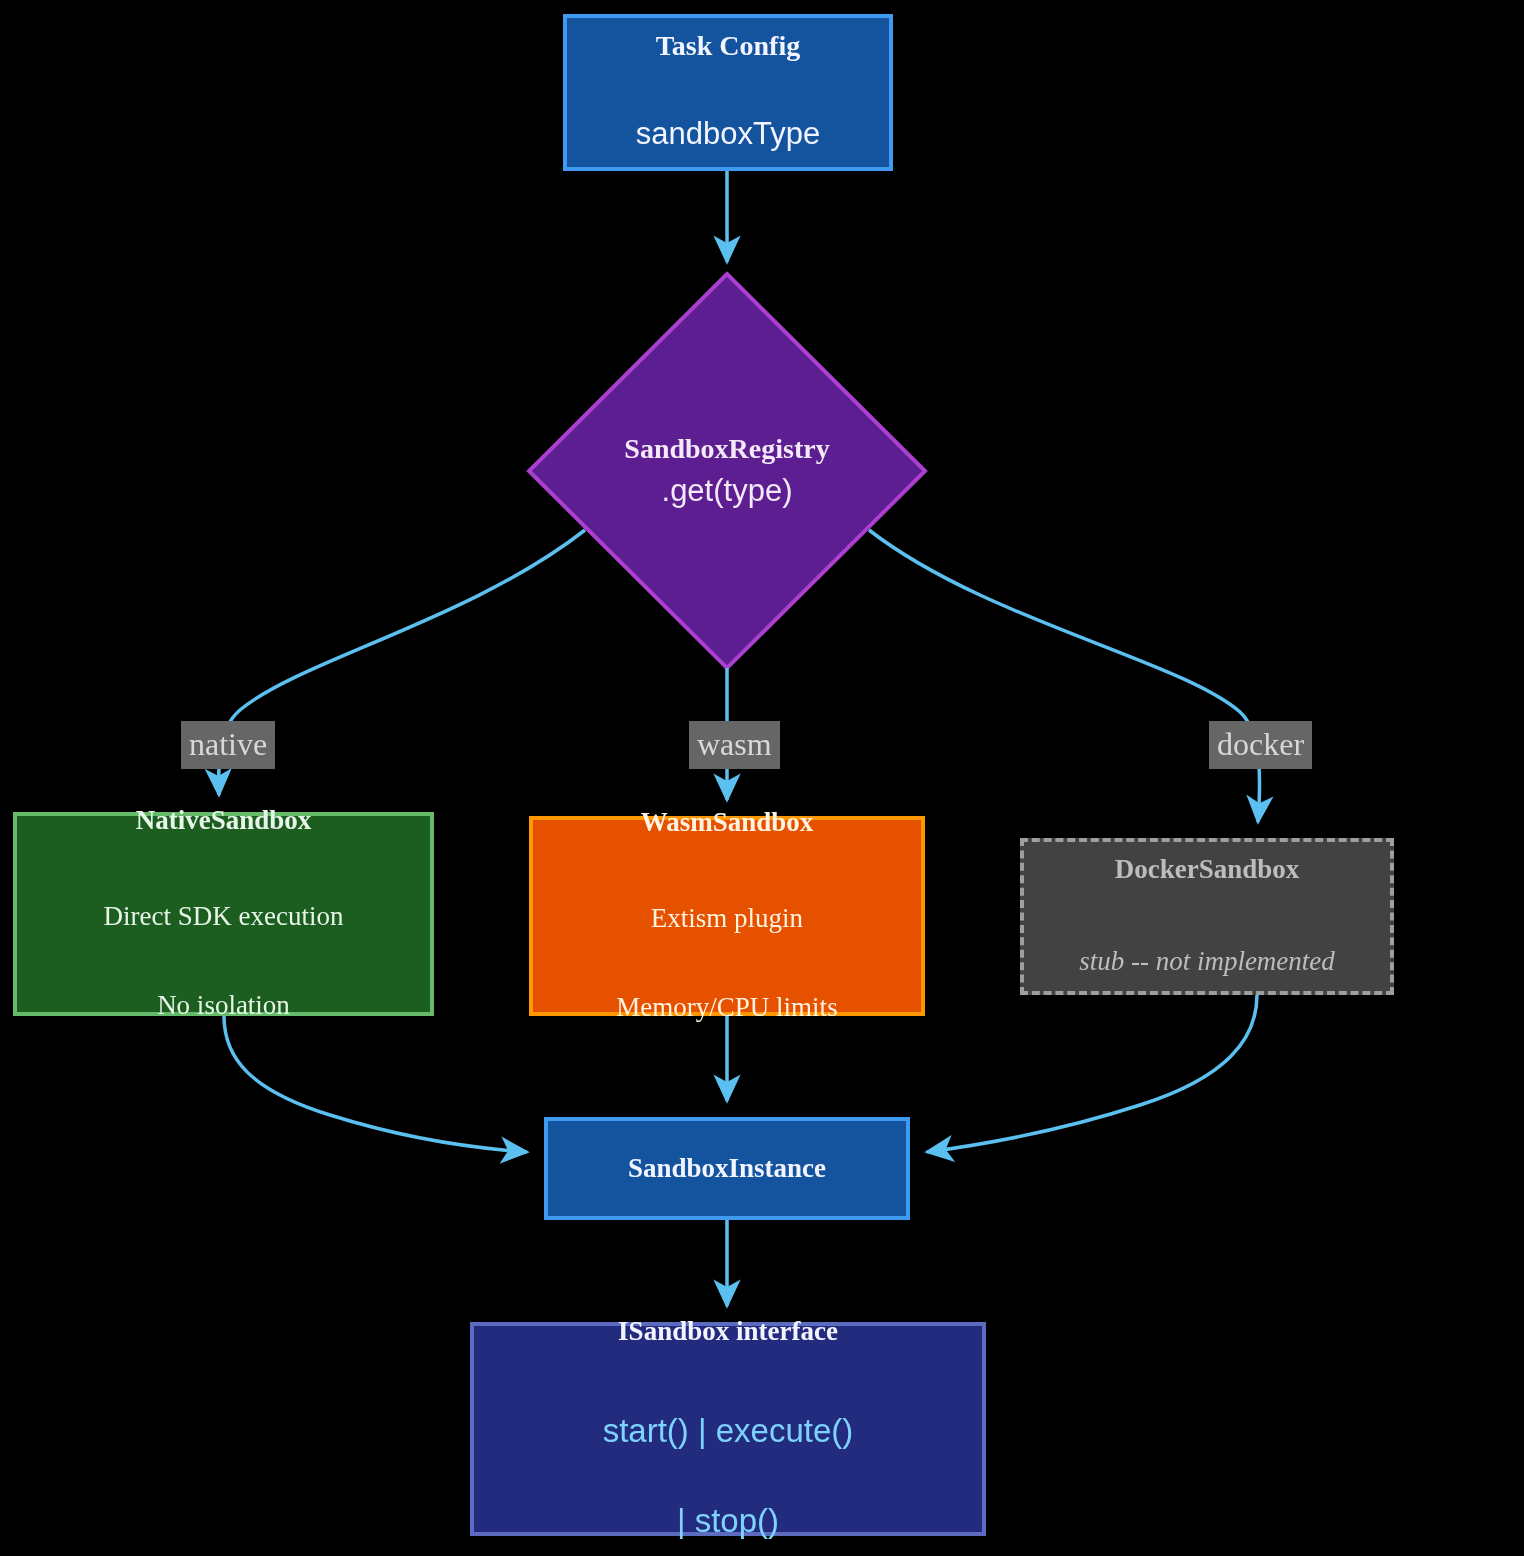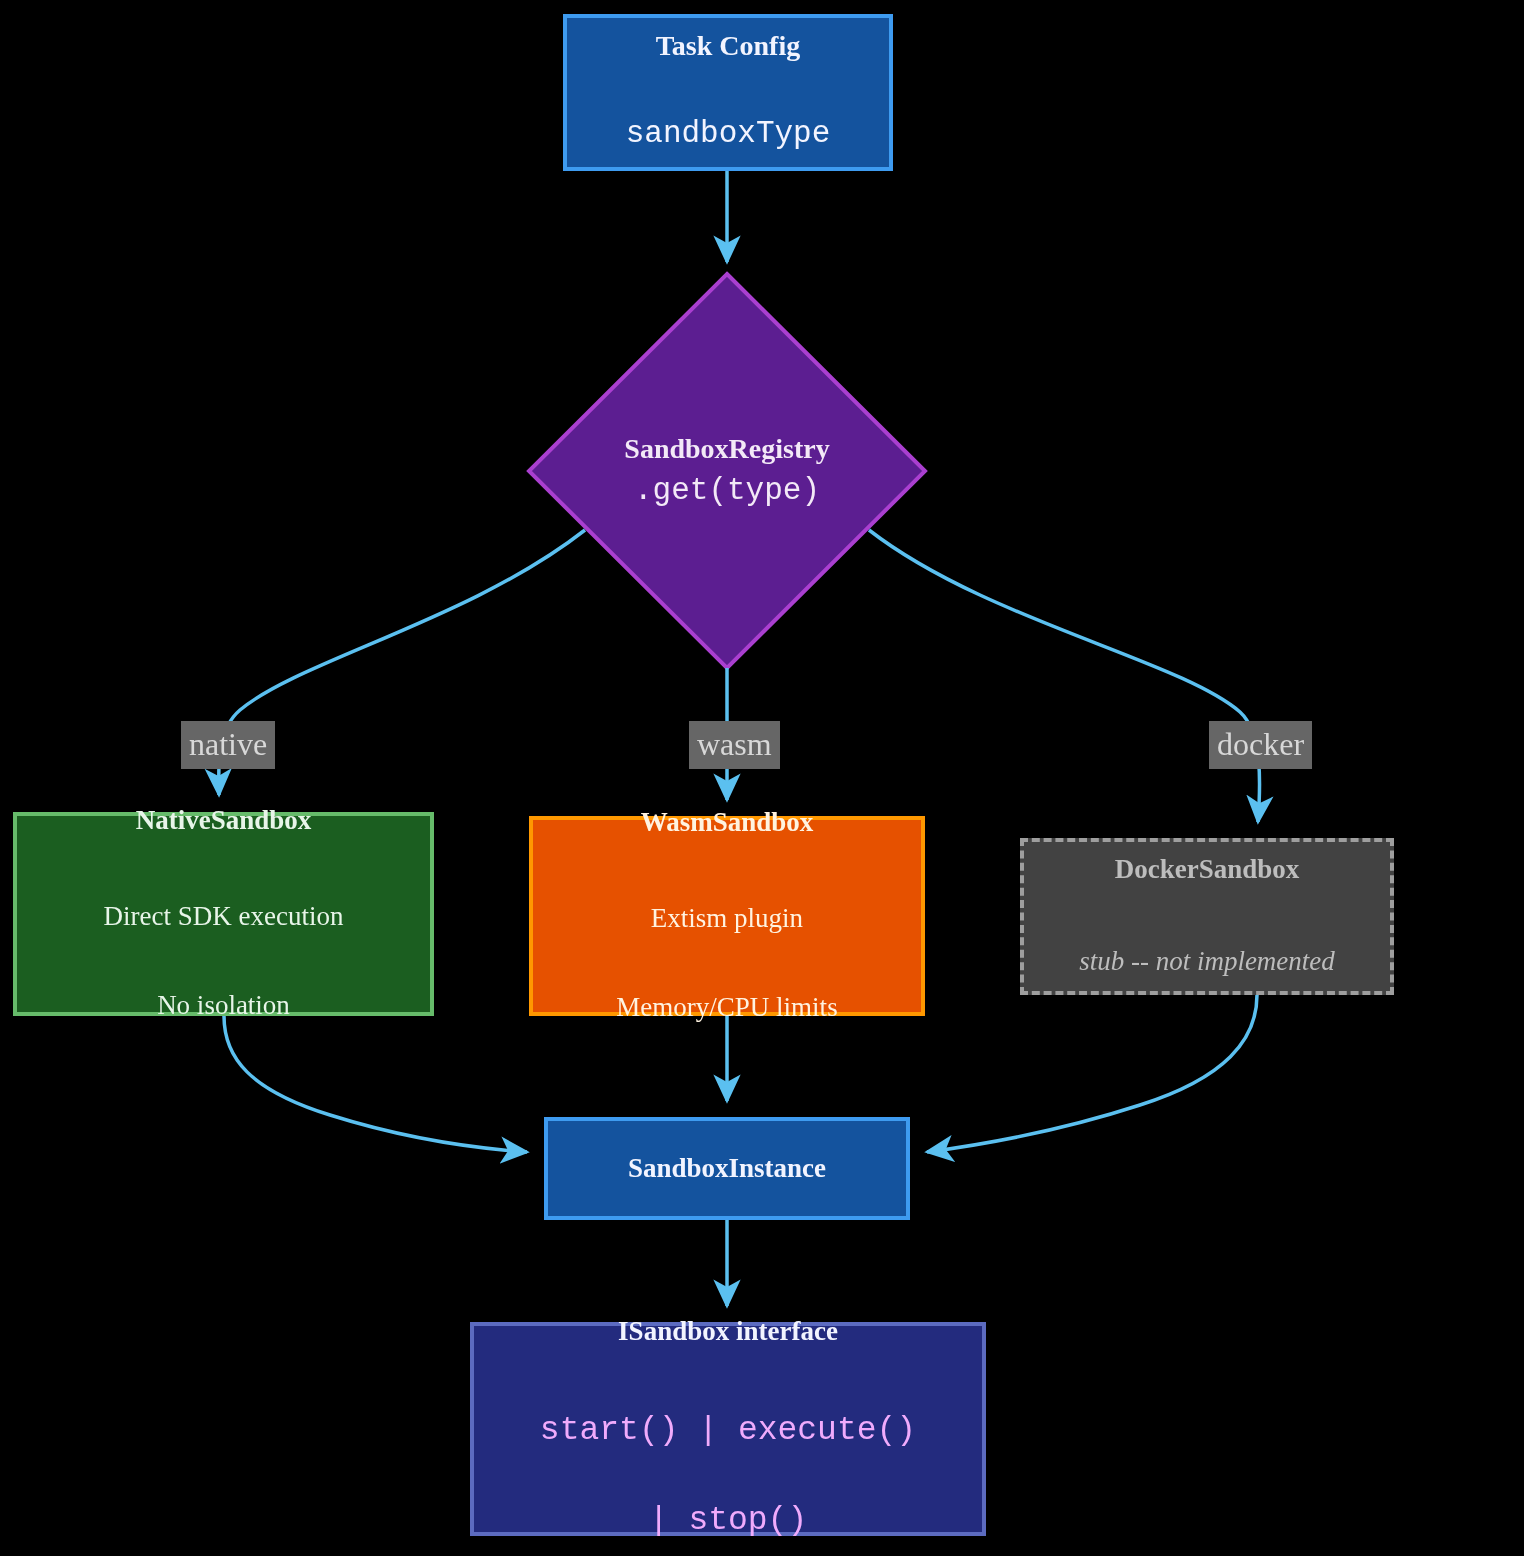--- a/index.html
+++ b/index.html
@@ -34,21 +34,21 @@
   .node .title {
     font-family: "Liberation Serif", serif;
     font-weight: bold;
     line-height: 1.15;
   }
   .node .sub {
     font-family: "Liberation Serif", serif;
     line-height: 1.3;
   }
   .node .mono {
-    font-family: Liberation Mono, monospace;
+    font-family: Liberation Sans, sans-serif;
     line-height: 1.3;
   }
 
   
   #node-task-config {
     left: 563px; top: 14px; width: 330px; height: 157px;
     background: #14539e;
     border: 4px solid #3e9bf0;
   }
   #node-task-config .title { font-size: 28px; color: #f2f4ff; margin-bottom: 5px; }
@@ -104,21 +104,21 @@
   }
   #node-instance .title { font-size: 27px; color: #f2f4ff; }
 
   
   #node-isandbox {
     left: 470px; top: 1322px; width: 516px; height: 214px;
     background: #232b7e;
     border: 4px solid #5c6bc0;
   }
   #node-isandbox .title { font-size: 27px; color: #f2f4ff; margin-bottom: 16px; }
-  #node-isandbox .mono  { font-size: 33px; color: #f0abfc; }
+  #node-isandbox .mono  { font-size: 33px; color: #7dd3fc; }
 
   
   .edge-label {
     position: absolute;
     background: #666666;
     color: #d8d8d8;
     font-family: "Liberation Serif", serif;
     font-size: 32px;
     line-height: 1.0;
     padding: 7px 8px 9px 8px;

